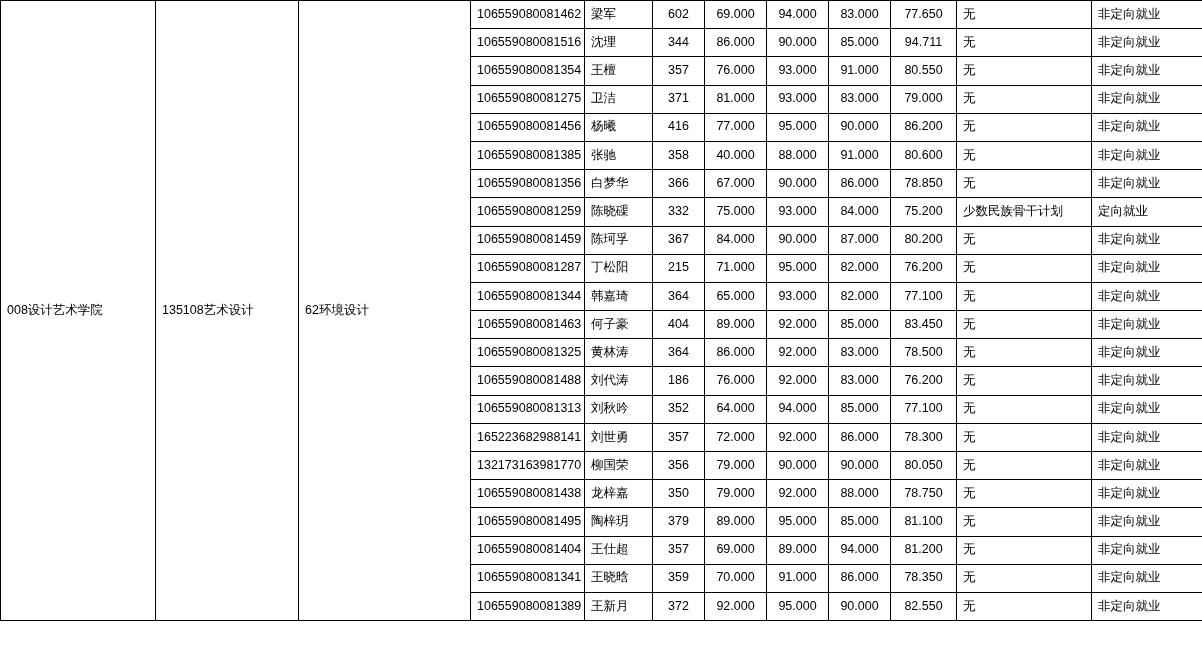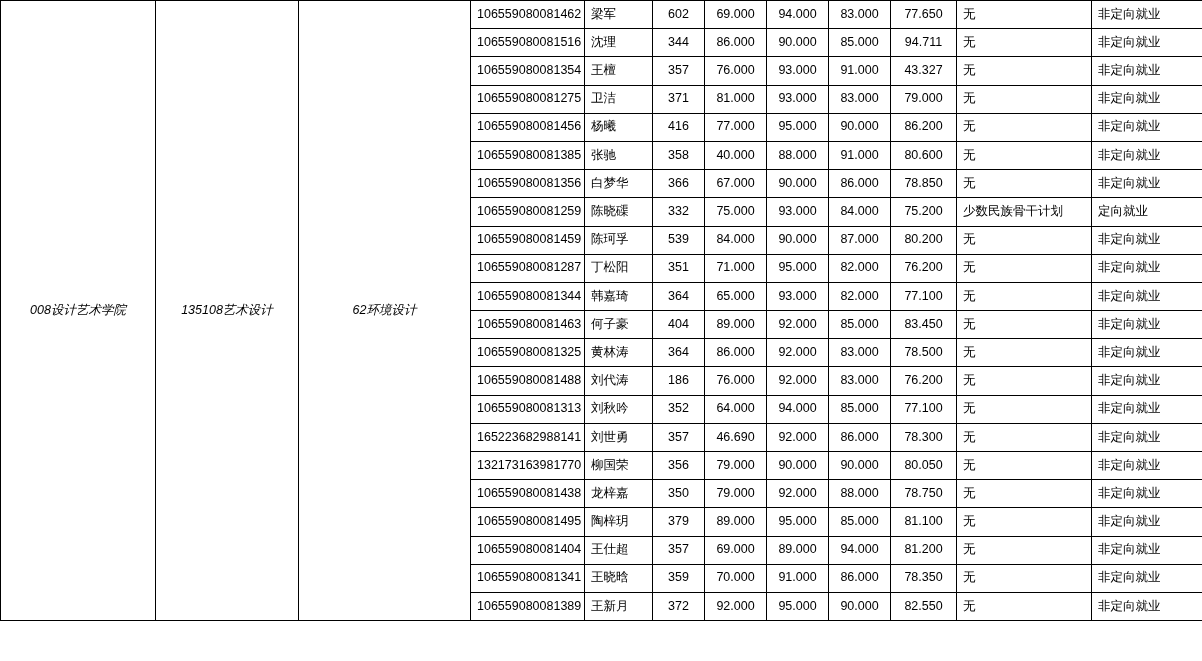--- a/index.html
+++ b/index.html
@@ -44,22 +44,21 @@
   col.c-total     { width: 52px;  }
   col.c-s1        { width: 62px;  }
   col.c-s2        { width: 62px;  }
   col.c-s3        { width: 62px;  }
   col.c-final     { width: 66px;  }
   col.c-plan      { width: 135px; }
   col.c-employ    { width: 111px; }
 
   td.merged-left {
     vertical-align: middle;
-    text-align: center;
-    font-style: italic;
+    text-align: left;
   }
   td.txt-left { text-align: left; }
   td.num { text-align: center; }
   td.examid { text-align: center; letter-spacing: 0px; margin-left: 40px; }
 </style>
 </head>
 <body>
 
 <div class="sheet">
   <table class="grid">
@@ -103,21 +102,21 @@
           <td class="txt-left">无</td>
           <td class="txt-left">非定向就业</td>
         </tr>
         <tr>
           <td class="examid">106559080081354</td>
           <td class="txt-left">王檀</td>
           <td class="num">357</td>
           <td class="num">76.000</td>
           <td class="num">93.000</td>
           <td class="num">91.000</td>
-          <td class="num">43.327</td>
+          <td class="num">80.550</td>
           <td class="txt-left">无</td>
           <td class="txt-left">非定向就业</td>
         </tr>
         <tr>
           <td class="examid">106559080081275</td>
           <td class="txt-left">卫洁</td>
           <td class="num">371</td>
           <td class="num">81.000</td>
           <td class="num">93.000</td>
           <td class="num">83.000</td>
@@ -165,32 +164,32 @@
           <td class="num">75.000</td>
           <td class="num">93.000</td>
           <td class="num">84.000</td>
           <td class="num">75.200</td>
           <td class="txt-left">少数民族骨干计划</td>
           <td class="txt-left">定向就业</td>
         </tr>
         <tr>
           <td class="examid">106559080081459</td>
           <td class="txt-left">陈珂孚</td>
-          <td class="num">539</td>
+          <td class="num">367</td>
           <td class="num">84.000</td>
           <td class="num">90.000</td>
           <td class="num">87.000</td>
           <td class="num">80.200</td>
           <td class="txt-left">无</td>
           <td class="txt-left">非定向就业</td>
         </tr>
         <tr>
           <td class="examid">106559080081287</td>
           <td class="txt-left">丁松阳</td>
-          <td class="num">351</td>
+          <td class="num">215</td>
           <td class="num">71.000</td>
           <td class="num">95.000</td>
           <td class="num">82.000</td>
           <td class="num">76.200</td>
           <td class="txt-left">无</td>
           <td class="txt-left">非定向就业</td>
         </tr>
         <tr>
           <td class="examid">106559080081344</td>
           <td class="txt-left">韩嘉琦</td>
@@ -243,21 +242,21 @@
           <td class="num">94.000</td>
           <td class="num">85.000</td>
           <td class="num">77.100</td>
           <td class="txt-left">无</td>
           <td class="txt-left">非定向就业</td>
         </tr>
         <tr>
           <td class="examid">165223682988141</td>
           <td class="txt-left">刘世勇</td>
           <td class="num">357</td>
-          <td class="num">46.690</td>
+          <td class="num">72.000</td>
           <td class="num">92.000</td>
           <td class="num">86.000</td>
           <td class="num">78.300</td>
           <td class="txt-left">无</td>
           <td class="txt-left">非定向就业</td>
         </tr>
         <tr>
           <td class="examid">132173163981770</td>
           <td class="txt-left">柳国荣</td>
           <td class="num">356</td>

